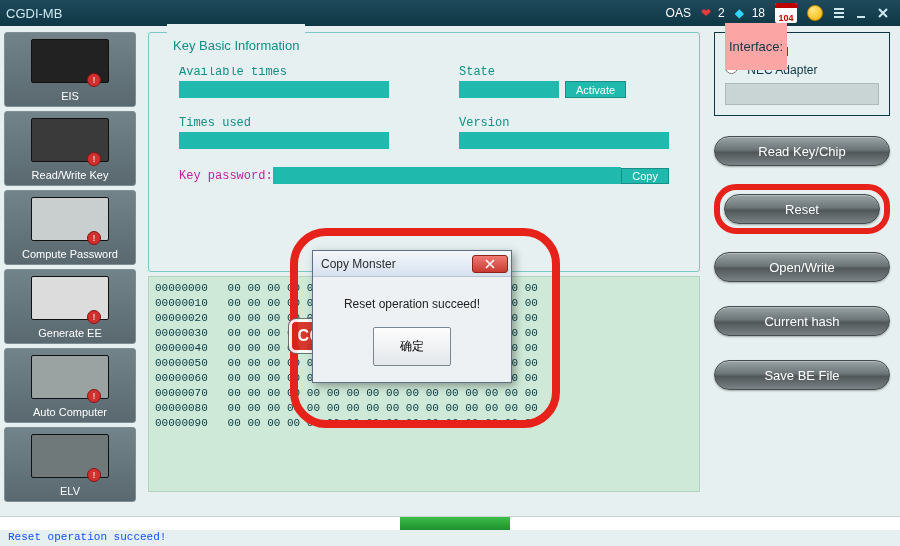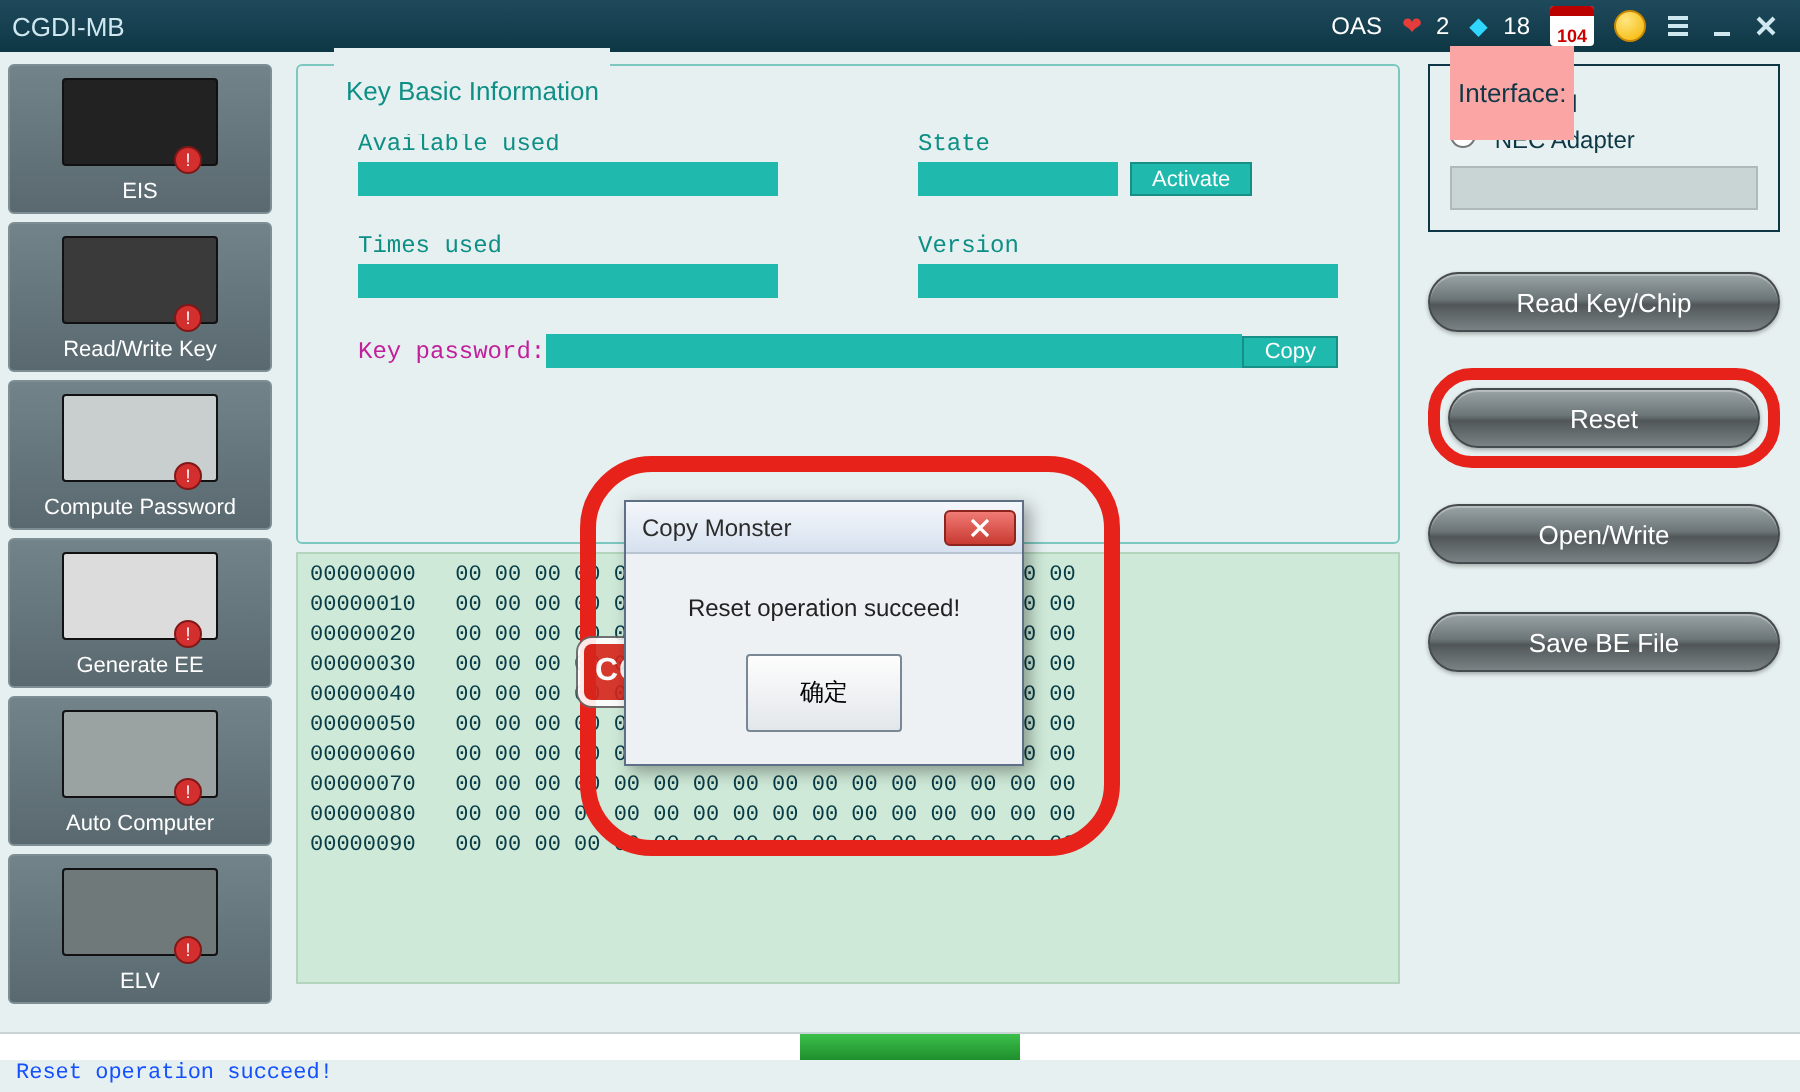--- a/index.html
+++ b/index.html
@@ -239,21 +239,21 @@
     </div>
   </div>
 
   <div class="center">
     <div class="fieldset">
       <div class="fieldset-legend">Key Basic Information</div>
 
       <div class="kb-row-gap"></div>
       <div class="kb-row">
         <div class="kb-col">
-          <span class="kb-label">Available used</span>
+          <span class="kb-label">Available times</span>
           <span class="kb-val"></span>
         </div>
         <div class="kb-col">
           <span class="kb-label">State</span>
           <div style="display:flex;gap:6px;">
             <span class="kb-val kb-val-short"></span>
             <button class="btn-inset">Activate</button>
           </div>
         </div>
       </div>
@@ -303,20 +303,21 @@
       <div class="iface-empty"></div>
     </div>
 
     <button class="pill-btn">Read Key/Chip</button>
 
     <div class="red-ring">
       <button class="pill-btn">Reset</button>
     </div>
 
     <button class="pill-btn">Open/Write</button>
+    <button class="pill-btn">Current hash</button>
     <button class="pill-btn">Save BE File</button>
   </div>
 
   <div class="overlay-ring"></div>
 
   <div class="dialog">
     <div class="dlg-titlebar">
       <span class="t">Copy Monster</span>
       <span class="dlg-close">
         <svg width="12" height="10" viewBox="0 0 12 10">

